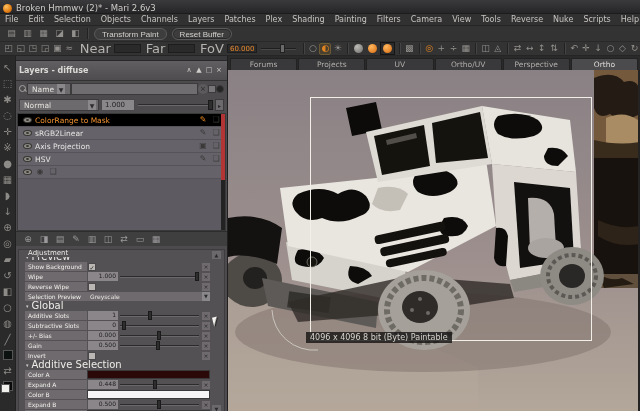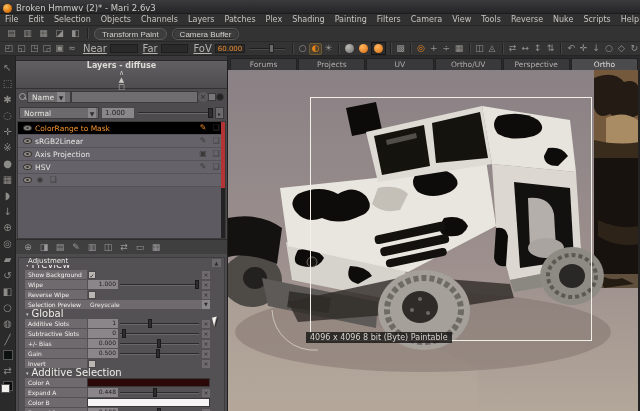--- a/index.html
+++ b/index.html
@@ -14,21 +14,21 @@
   .menu-item { padding:0 5px; font-size:8px; color:#c6c4c0; }
 
   .toolbar1 { position:absolute; left:0; top:26px; width:640px; height:16px; background:#343334; display:flex; align-items:center; gap:1px; padding-left:4px; border-bottom:1px solid #2a292a;}
   .toolbar2 { position:absolute; left:0; top:42px; width:640px; height:14px; background:#343334; display:flex; align-items:center; gap:1px; padding-left:3px; border-bottom:1px solid #262526;}
   .icon { display:inline-flex; align-items:center; justify-content:center; width:15px; height:12px; color:#93918d; font-size:9px; line-height:1; }
   .icon.orange { color:#e0831f; }
   .icon.on { background:#4a4030; border:1px solid #6b5a34; border-radius:2px; }
   .sep { width:1px; height:11px; background:#232223; margin:0 3px; box-shadow:1px 0 0 #454445; }
   .tb-btn { background:#3e3d3e; border:1px solid #5b5a5b; border-radius:6px; font-size:8px; color:#d2d0cc; padding:0 7px; height:12px; line-height:11px; margin:0 2px; }
   .tb-btn.framed { box-shadow:0 0 0 1px #2a292a inset; }
-  .fld-label { font-size:10px; color:#b5b3af; margin:0 2px 0 4px;text-decoration:underline; }
+  .fld-label { font-size:13px; color:#b5b3af; margin:0 2px 0 4px; }
   .fld { width:34px; height:9px; background:#2b2a2b; border:1px solid #1e1d1e; font-size:7px; color:#cfcdc9; padding:0 2px; line-height:8px;}
   .fld.orange { color:#e8882a; }
   .mini-slider { width:46px; height:9px; position:relative; margin:0 3px;}
   .mini-slider .trk { position:absolute; left:0; right:0; top:4px; height:1px; background:#1f1e1f; box-shadow:0 1px 0 #4a494a;}
   .mini-slider .thm { position:absolute; top:0; width:5px; height:9px; background:#6b696b; border:1px solid #232223; left:var(--p); }
   .sphere { width:9px; height:9px; border-radius:50%; background:radial-gradient(circle at 35% 30%, #bdbbb7, #6e6c68); display:inline-block; margin:0 2px;}
   .sphere.orange { background:radial-gradient(circle at 35% 30%, #ffb85e, #d86a10); }
   .sphere-btn { display:inline-flex; align-items:center; justify-content:center; width:15px; height:13px; }
   .sphere-btn.on { background:#2c2b2c; border:1px solid #161516; }
 
@@ -61,21 +61,21 @@
   
   .toolstrip { position:absolute; left:0; top:56px; width:16px; height:355px; background:#2b2a2b; display:flex; flex-direction:column; align-items:center; padding-top:4px; gap:1px; border-right:1px solid #222122;}
   .toolstrip .icon { width:14px; height:15px; font-size:10px; color:#8d8b87; }
   .swatch { width:10px; height:10px; border:1px solid #555; background:#0c1210; margin:2px 0;}
   .swatch.pair { position:relative; background:#0a0a0a; }
   .swatch.pair::after { content:""; position:absolute; left:-3px; bottom:-3px; width:7px; height:7px; background:#f2f0ec; border:1px solid #555;}
 
   
   .palette { position:absolute; left:16px; top:56px; width:212px; height:355px; background:#4d4b4d; border-right:1px solid #212021; overflow:hidden;}
   .pal-gap { height:5px; background:#39383a; border-bottom:1px solid #2a292a;}
-  .pal-title { height:28px; background:linear-gradient(#625f62,#4e4c4e); display:flex; align-items:center; padding:0 3px; border-bottom:1px solid #333233;flex-direction:column;}
+  .pal-title { height:20px; background:linear-gradient(#625f62,#4e4c4e); display:flex; align-items:center; padding:0 3px; border-bottom:1px solid #333233;}
   .pal-title .t { flex:1; font-size:8px; font-weight:bold; color:#dcdad6; }
   .pal-title .icon { width:10px; height:10px; font-size:7px; color:#cfcdc9;}
   .filter-row { height:16px; display:flex; align-items:center; gap:0; padding:0 3px; background:#4d4b4d;}
   .mag-ico { width:8px; height:8px; position:relative; }
   .mag-ico::before { content:""; position:absolute; left:0; top:0; width:5px; height:5px; border:1px solid #a5a3a0; border-radius:50%;}
   .mag-ico::after { content:""; position:absolute; left:5px; top:5px; width:3px; height:1px; background:#a5a3a0; transform:rotate(45deg);}
   .dd { background:#6c6a6c; border:1px solid #3c3b3c; height:12px; display:flex; align-items:center; font-size:7.5px; color:#e4e2de; padding:0 2px 0 4px; gap:3px;}
   .dd .ar { font-size:6px; color:#2d2c2d; background:#8a888a; width:8px; height:10px; display:inline-flex; align-items:center; justify-content:center;}
   .inp { flex:1; height:12px; background:#6f6d6f; border:1px solid #3c3b3c; }
   .clear-ico { width:10px; height:10px; border-radius:50%; background:#5c5a5c; color:#2a292a; font-size:7px; display:inline-flex; align-items:center; justify-content:center;}
@@ -161,21 +161,21 @@
 </div>
 
 <div class="toolbar1">
   <span class="icon g-doc1"></span>
   <span class="icon g-doc2"></span>
   <span class="icon g-doc3"></span>
   <span class="icon g-doc4"></span>
   <span class="icon g-doc5"></span>
   <span class="sep"></span>
   <button class="tb-btn">Transform Paint</button>
-  <button class="tb-btn framed">Camera Buffer</button>
+  <button class="tb-btn framed">Reset Buffer</button>
 </div>
 
 <div class="toolbar2">
   <span class="icon g-v1"></span>
   <span class="icon g-v2"></span>
   <span class="icon g-v3"></span>
   <span class="icon g-v4"></span>
   <span class="icon g-v5"></span>
   <span class="icon g-v6"></span>
   <span class="fld-label">Near</span>

